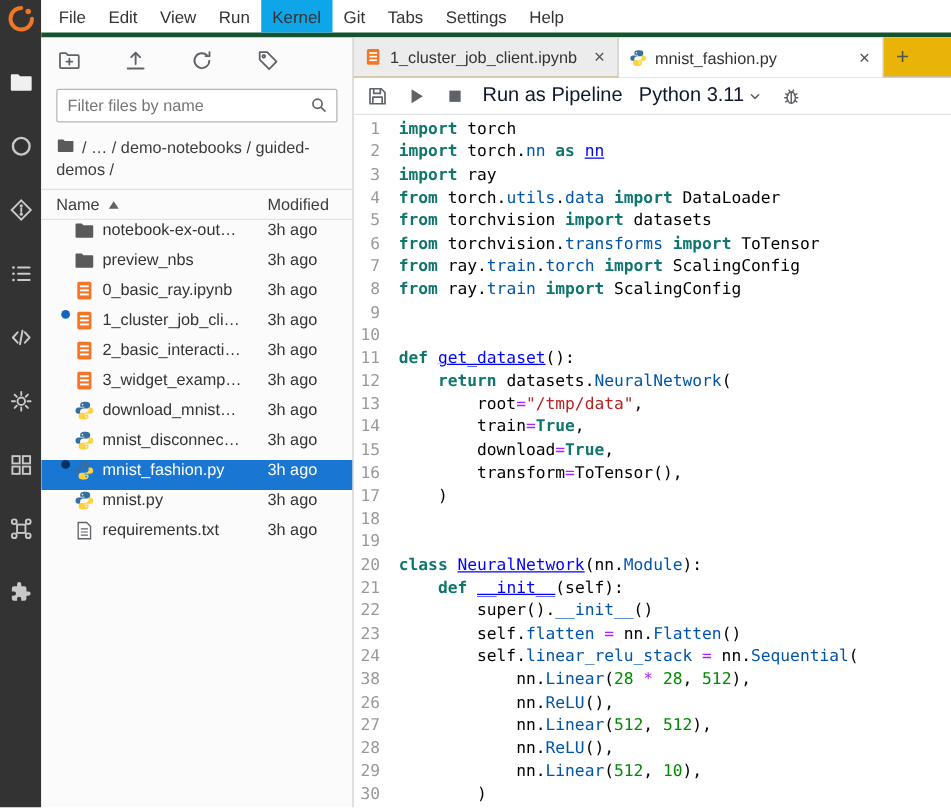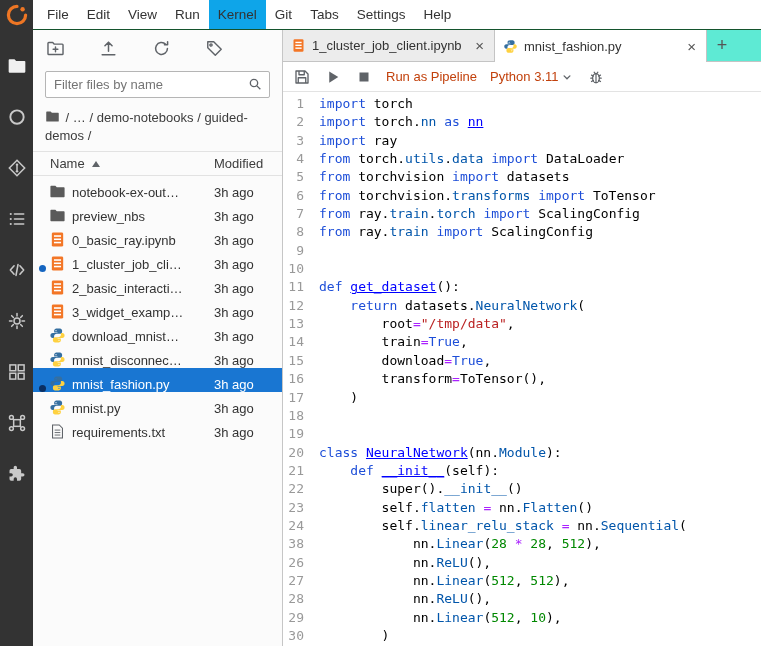--- a/index.html
+++ b/index.html
@@ -11,85 +11,85 @@
   .strip{width:33px;flex:none;background:#333;display:flex;flex-direction:column;align-items:center}
   .logo{width:33px;height:30px;display:flex;align-items:center;justify-content:center}
   .activity-icons{display:flex;flex-direction:column;align-items:center;gap:31px;margin-top:26px}
   .act{width:20px;height:20px;cursor:pointer}
   .act svg{display:block;width:20px;height:20px}
 
   .main{flex:1;display:flex;flex-direction:column;min-width:0}
 
   
   .menubar{height:30px;flex:none;display:flex;align-items:stretch;background:#fff;
-    border-bottom:1px solid #14532d;padding-left:5px}
+    border-bottom:4px solid #14532d;padding-left:5px}
   .menu-item{padding:0 9px;font-size:13.5px;color:#333;display:flex;align-items:center;cursor:pointer}
   .menu-item.active{background:#0ea5e9}
 
   .content{flex:1;display:flex;min-height:0}
 
   
   .fb{width:250px;flex:none;background:#fbfbfb;border-right:1px solid #c6c6c6;
     display:flex;flex-direction:column;font-size:13px}
   .fb-toolbar{height:36px;flex:none;display:flex;align-items:center;gap:34px;padding:0 13px}
   .fb-tool{width:19px;height:19px;cursor:pointer}
   .fb-tool svg{display:block;width:19px;height:19px}
   .fb-filter{margin:5px 12px 4px;position:relative}
   .fb-filter input{width:100%;height:27px;border:1px solid #b5b5b5;border-radius:2px;
     background:#fff;padding:0 28px 0 8px;font-size:13px;color:#333;outline:none;font-family:inherit}
   .fb-filter input::placeholder{color:#757575}
   .fb-filter .search{position:absolute;right:7px;top:5px;width:16px;height:16px}
   .fb-crumbs{padding:7px 12px 6px;color:#3c3c3c;line-height:18px;font-size:13px}
   .fb-crumbs .crumb{cursor:pointer}
   .crumb-home{display:inline-block;width:15px;height:13px;vertical-align:-2px;margin-right:2px}
   .fb-head{display:flex;align-items:center;height:25px;flex:none;border-top:1px solid #e2e2e2;
-    border-bottom:1px solid #e2e2e2;color:#3c3c3c;padding-left:17px}
+    border-bottom:1px solid #e2e2e2;color:#3c3c3c;padding-left:12px}
   .caret-up{width:0;height:0;border-left:4px solid transparent;border-right:4px solid transparent;
     border-bottom:6px solid #5f6368;margin-left:7px}
   .col-mod{width:68px;flex:none}
   .fb-head .col-mod{margin-left:auto}
   .fb-rows{flex:1;overflow:hidden}
-  .fb-row{display:flex;align-items:flex-end;height:24px;padding-left:3px;color:#333;cursor:pointer}
+  .fb-row{display:flex;align-items:flex-start;height:24px;padding-left:13px;color:#333;cursor:pointer}
   .dotcell{width:13px;flex:none;display:flex;justify-content:center}
   .dirty-dot{width:7px;height:7px;border-radius:50%;background:#1565c0}
   .ficon{width:17px;height:17px;flex:none;margin-right:6px}
   .ficon svg{display:block;width:17px;height:17px}
   .fname{flex:1;min-width:0;overflow:hidden;white-space:nowrap;text-overflow:ellipsis}
   .fb-row.selected{background:#1976d2;color:#fff}
   .fb-row.selected .col-mod{color:#fff}
   .fb-row.selected .dirty-dot{background:#0a2f63}
 
   
   .ed{flex:1;display:flex;flex-direction:column;min-width:0;background:#fff}
-  .tabbar{height:32px;flex:none;background:#5eead4;border-bottom:1px solid #c4c4c4;
+  .tabbar{height:32px;flex:none;background:#eab308;border-bottom:1px solid #c4c4c4;
     display:flex;align-items:flex-end}
   .tab{height:31px;min-width:212px;max-width:232px;display:flex;align-items:center;gap:6px;
     padding:0 8px;border-right:1px solid #c4c4c4;font-size:13px;color:#333;background:#ececec;cursor:pointer}
   .tab.active{height:32px;margin-bottom:-1px;background:#fff;position:relative;z-index:1}
   .tab-icon{width:15px;height:15px;flex:none}
   .tab-icon svg{display:block;width:15px;height:15px}
   .tab-label{overflow:hidden;white-space:nowrap;text-overflow:ellipsis}
   .tab-close{margin-left:auto;font-size:15px;color:#555;cursor:pointer;line-height:1;padding:0 2px}
   .tab-add{width:30px;height:31px;display:flex;align-items:center;justify-content:center;
     color:#555;font-size:18px;cursor:pointer}
   .edbar{height:30px;flex:none;display:flex;align-items:center;gap:13px;padding:0 10px;
     border-bottom:1px solid #e3e3e3}
   .edbtn{width:18px;height:18px;cursor:pointer;flex:none}
   .edbtn svg{display:block;width:18px;height:18px}
-  .edlabel{font-size:13px;color:#c2410c;cursor:pointer;white-space:nowrap}
+  .edlabel{font-size:16px;color:#0f172a;cursor:pointer;white-space:nowrap}
   .kernel{display:flex;align-items:center;gap:2px;cursor:pointer;margin-left:0}
   .chev{width:14px;height:14px}
   .chev svg{display:block;width:14px;height:14px}
 
   
   .code{flex:1;overflow:hidden;font-family:"DejaVu Sans Mono",monospace;font-size:13px;padding-top:3px}
   .cline{display:flex;height:18.35px;line-height:18.35px}
   .lnum{width:30px;flex:none;text-align:right;padding-right:9px;color:#999}
   .ltext{white-space:pre;flex:1;padding-left:6px;color:#000}
-  .tk-kw{color:#1d4ed8;font-weight:normal}
+  .tk-kw{color:#0f766e;font-weight:bold}
   .tk-bi{color:#000000}
   .tk-def{color:#0000ff;text-decoration:underline}
   .tk-prop{color:#0055aa}
   .tk-str{color:#ba2121}
   .tk-num{color:#008800}
   .tk-op{color:#aa22ff}
   .tk-pl{color:#000}
 </style>
 </head>
 <body>

